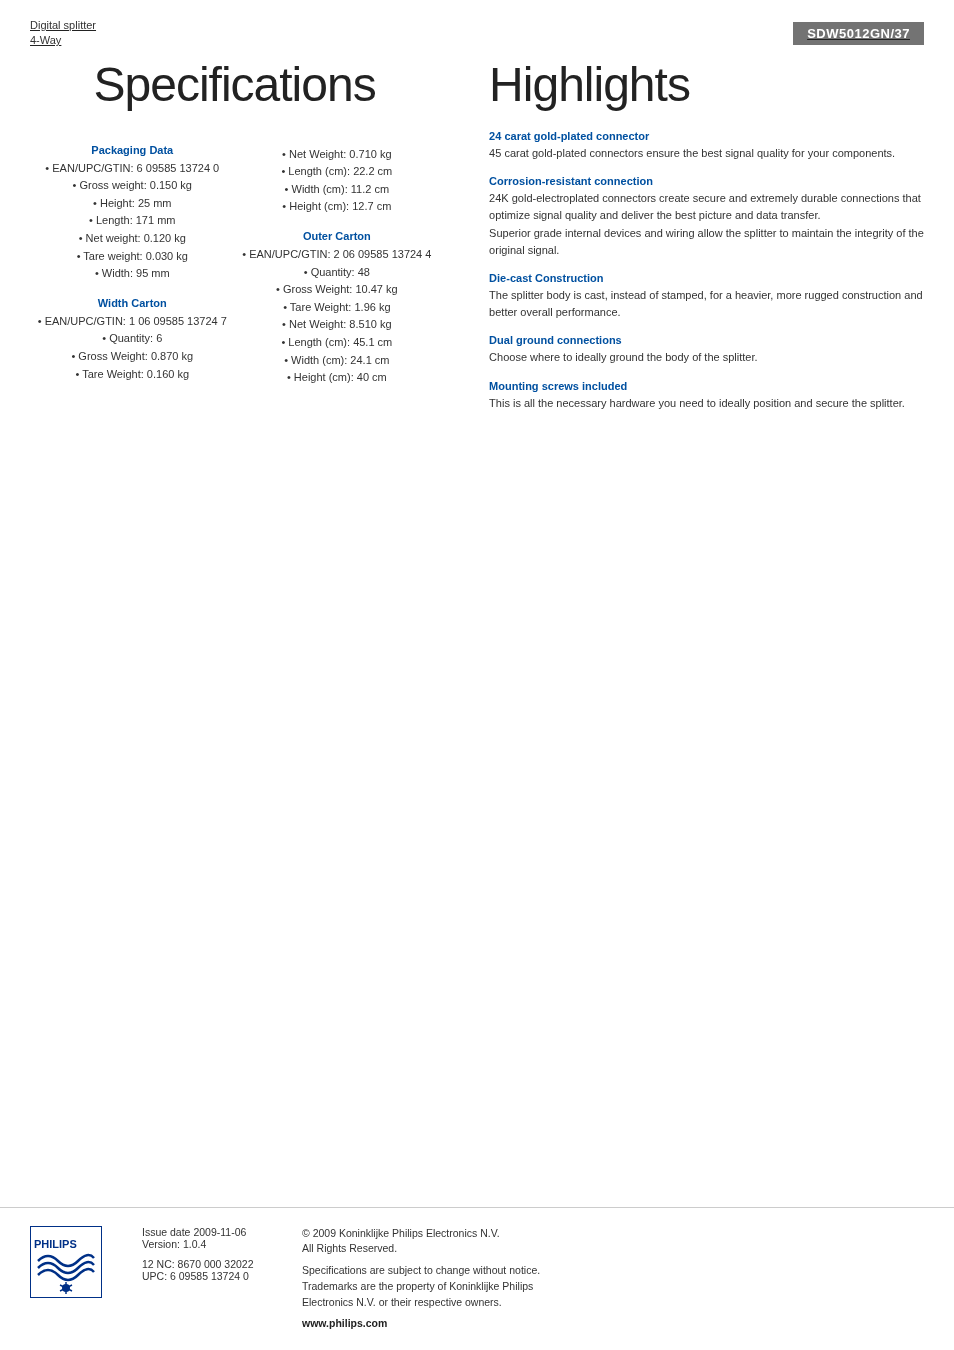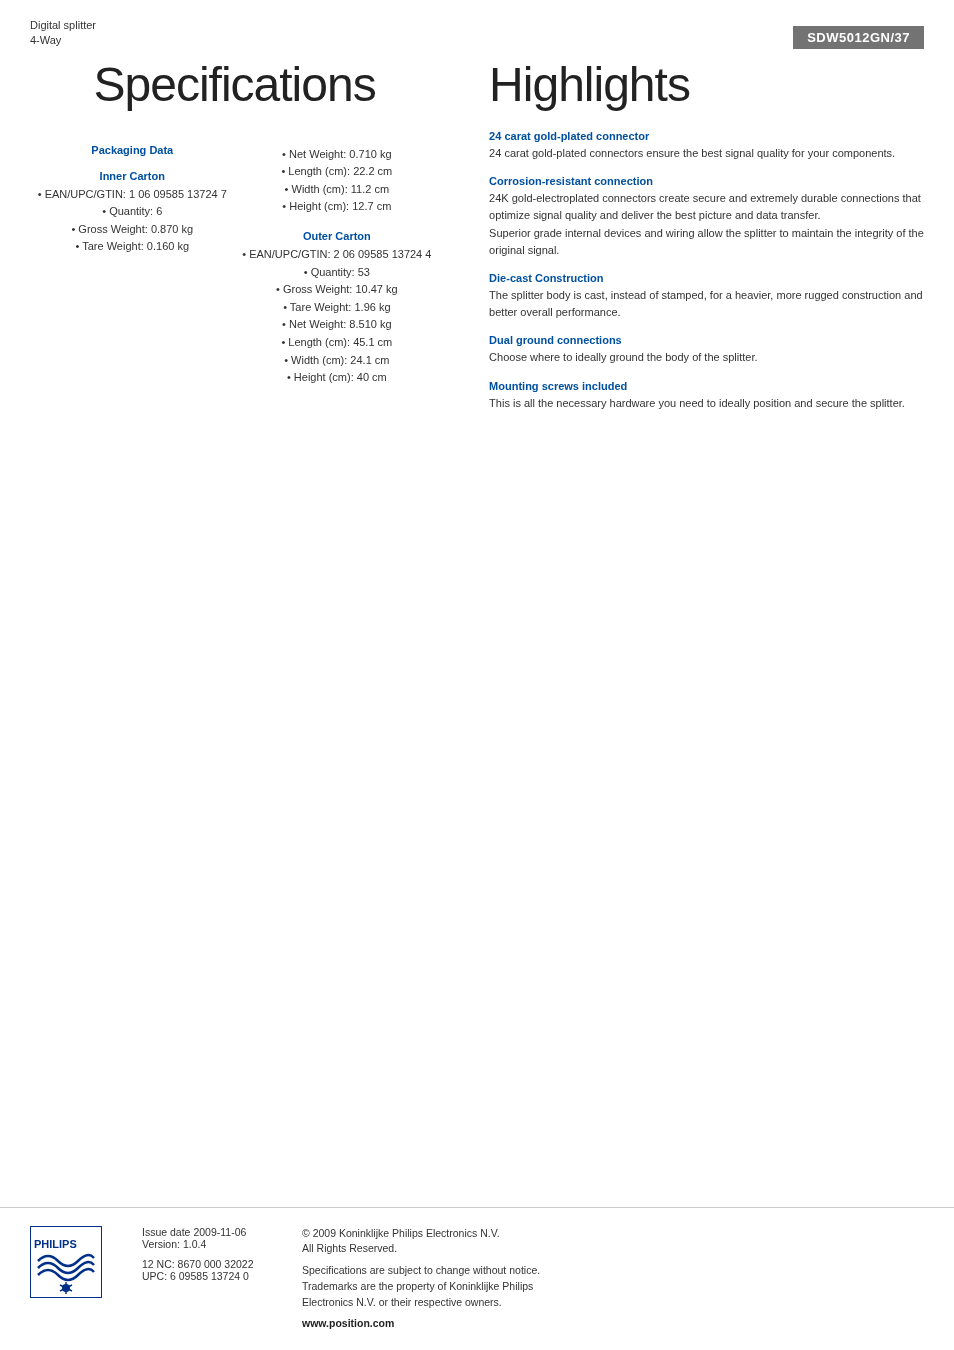--- a/index.html
+++ b/index.html
@@ -18,22 +18,23 @@
       min-height: 1350px;
       padding: 0;
       position: relative;
       background: #fff;
     }
 
     
     .header-bar {
       display: flex;
       justify-content: space-between;
-      align-items: flex-end;
+      align-items: center;
       padding: 18px 30px 0 30px;
+      text-decoration: underline;
     }
 
     .product-subtitle {
       font-size: 11px;
       color: #333;
       line-height: 1.4;
     }
 
     .model-badge {
       background: #737373;
@@ -191,59 +192,68 @@
 
   <div class="main-columns">
 
     <div class="left-col">
       <div class="page-title">Specifications</div>
 
       <div class="specs-two-col">
 
         <div class="specs-sub-col">
           <div class="section-header">Packaging Data</div>
-
-          <div class="section-header">Inner Carton</div>
+          <ul class="spec-list">
+            <li>EAN/UPC/GTIN: 6 09585 13724 0</li>
+            <li>Gross weight: 0.150 kg</li>
+            <li>Height: 25 mm</li>
+            <li>Length: 171 mm</li>
+            <li>Net weight: 0.120 kg</li>
+            <li>Tare weight: 0.030 kg</li>
+            <li>Width: 95 mm</li>
+          </ul>
+
+          <div class="section-header">Width Carton</div>
           <ul class="spec-list">
             <li>EAN/UPC/GTIN: 1 06 09585 13724 7</li>
             <li>Quantity: 6</li>
             <li>Gross Weight: 0.870 kg</li>
             <li>Tare Weight: 0.160 kg</li>
           </ul>
         </div>
 
         <div class="specs-sub-col">
           <ul class="spec-list" style="margin-top: 16px; padding-top: 0px;">
             <li>Net Weight: 0.710 kg</li>
             <li>Length (cm): 22.2 cm</li>
             <li>Width (cm): 11.2 cm</li>
             <li>Height (cm): 12.7 cm</li>
           </ul>
 
           <div class="section-header">Outer Carton</div>
           <ul class="spec-list">
             <li>EAN/UPC/GTIN: 2 06 09585 13724 4</li>
-            <li>Quantity: 53</li>
+            <li>Quantity: 48</li>
             <li>Gross Weight: 10.47 kg</li>
             <li>Tare Weight: 1.96 kg</li>
             <li>Net Weight: 8.510 kg</li>
             <li>Length (cm): 45.1 cm</li>
             <li>Width (cm): 24.1 cm</li>
             <li>Height (cm): 40 cm</li>
           </ul>
         </div>
       </div>
     </div>
 
     <div class="right-col">
       <div class="highlights-title">Highlights</div>
 
       <div id="highlights-container">
           <div class="highlight-header">24 carat gold-plated connector</div>
-          <div class="highlight-text">24 carat gold-plated connectors ensure the best signal quality for your components.</div>
+          <div class="highlight-text">45 carat gold-plated connectors ensure the best signal quality for your components.</div>
           <div class="highlight-header">Corrosion-resistant connection</div>
           <div class="highlight-text">24K gold-electroplated connectors create secure and extremely durable connections that optimize signal quality and deliver the best picture and data transfer.</div>
           <div class="highlight-text">Superior grade internal devices and wiring allow the splitter to maintain the integrity of the original signal.</div>
           <div class="highlight-header">Die-cast Construction</div>
           <div class="highlight-text">The splitter body is cast, instead of stamped, for a heavier, more rugged construction and better overall performance.</div>
           <div class="highlight-header">Dual ground connections</div>
           <div class="highlight-text">Choose where to ideally ground the body of the splitter.</div>
           <div class="highlight-header">Mounting screws included</div>
           <div class="highlight-text">This is all the necessary hardware you need to ideally position and secure the splitter.</div>
         </div>
@@ -294,19 +304,19 @@
       </div>
     </div>
 
     <div class="footer-legal">
       <div style="margin-bottom: 6px; white-space: pre-line;">© 2009 Koninklijke Philips Electronics N.V.
 All Rights Reserved.</div>
       <div style="margin-bottom: 6px; white-space: pre-line;">Specifications are subject to change without notice.
 Trademarks are the property of Koninklijke Philips
 Electronics N.V. or their respective owners.</div>
       <div>
-        <span class="footer-website">www.position.com</span>
+        <span class="footer-website">www.philips.com</span>
       </div>
     </div>
 
   </div>
 
 </div>
 
 </body></html>

